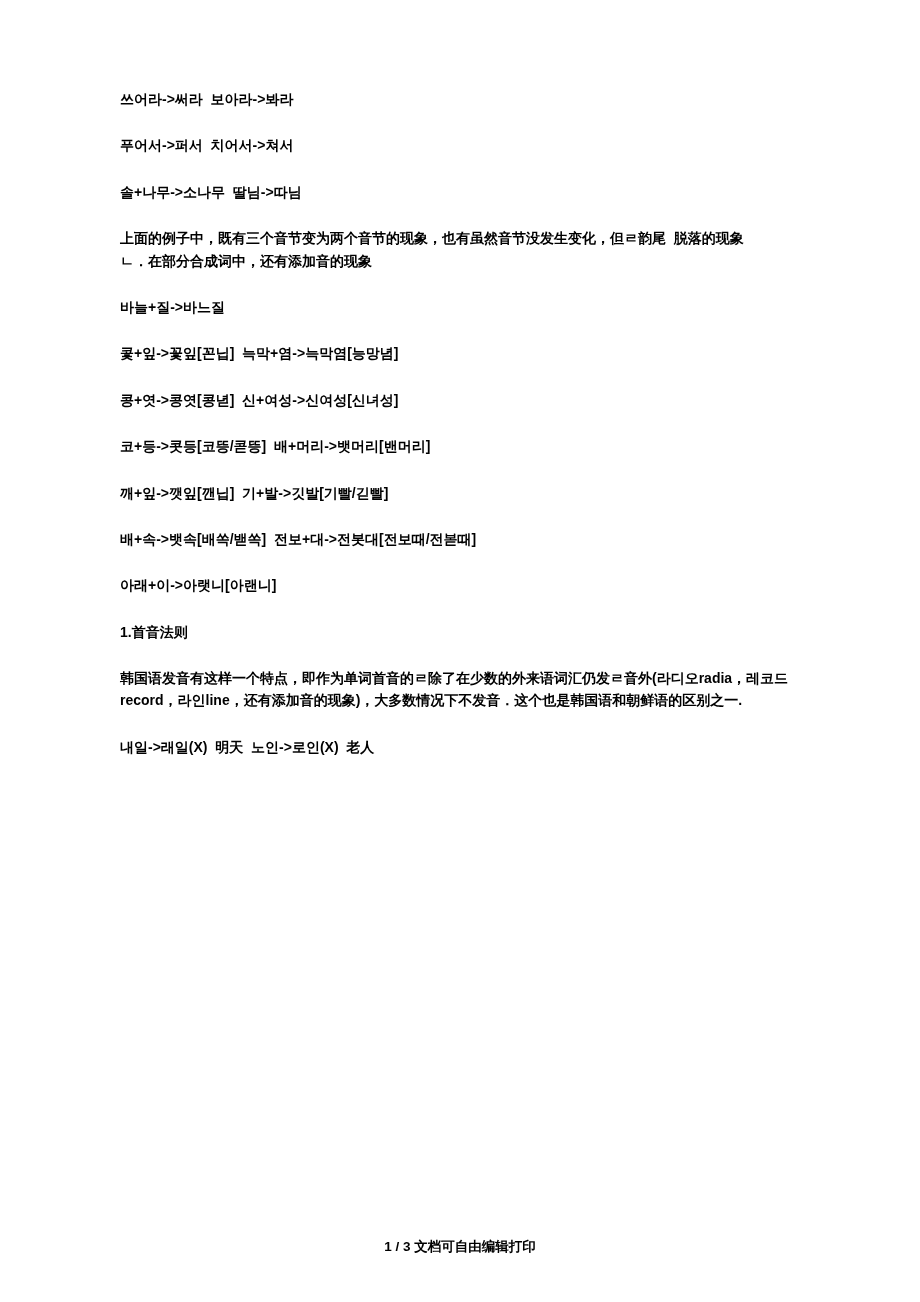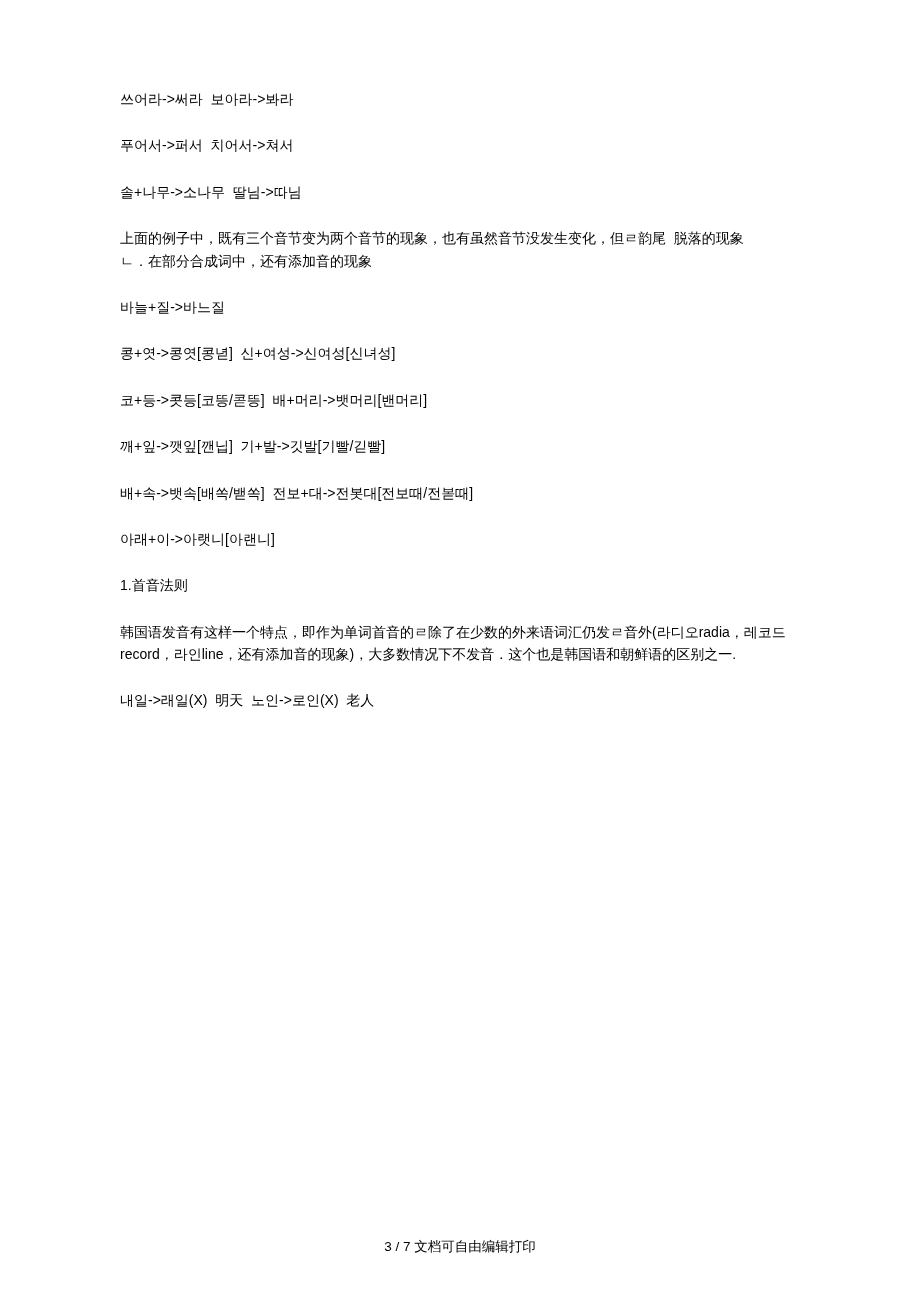--- a/index.html
+++ b/index.html
@@ -3,20 +3,21 @@
 <meta charset="utf-8">
 <style>
   * { margin: 0; padding: 0; box-sizing: border-box; }
   html, body { width: 920px; height: 1302px; background: #ffffff; }
   body { font-family: "SimSun", "Microsoft YaHei", "Malgun Gothic", sans-serif; color: #000; }
   .page {
     width: 920px;
     height: 1302px;
     padding: 88px 120px 0 120px;
     position: relative;
+    font-weight: bold;
   }
   .para {
     font-size: 14px;
     line-height: 1.6;
     margin-bottom: 24px;
     white-space: pre-wrap;
     word-break: break-word;
   }
   .footer {
     position: absolute;
@@ -32,23 +33,24 @@
 <body>
 
 <div class="page">
   <div class="para">쓰어라-&gt;써라  보아라-&gt;봐라</div>
   <div class="para">푸어서-&gt;퍼서  치어서-&gt;쳐서</div>
   <div class="para">솔+나무-&gt;소나무  딸님-&gt;따님</div>
   <div class="para">上面的例子中，既有三个音节变为两个音节的现象，也有虽然音节没发生变化，但ㄹ韵尾  脱落的现象
 ㄴ．在部分合成词中，还有添加音的现象</div>
   <div class="para">바늘+질-&gt;바느질</div>
   <div class="para"></div>
+  <div class="para">콫+잎-&gt;꽃잎[꼰닙]  늑막+염-&gt;늑막염[능망념]</div>
   <div class="para">콩+엿-&gt;콩엿[콩녇]  신+여성-&gt;신여성[신녀성]</div>
   <div class="para">코+등-&gt;콧등[코뜽/콛뜽]  배+머리-&gt;뱃머리[밴머리]</div>
   <div class="para">깨+잎-&gt;깻잎[깬닙]  기+발-&gt;깃발[기빨/긷빨]</div>
   <div class="para">배+속-&gt;뱃속[배쏙/밷쏙]  전보+대-&gt;전봇대[전보때/전볻때]</div>
   <div class="para">아래+이-&gt;아랫니[아랜니]</div>
   <div class="para">1.首音法则</div>
   <div class="para">韩国语发音有这样一个特点，即作为单词首音的ㄹ除了在少数的外来语词汇仍发ㄹ音外(라디오radia，레코드record，라인line，还有添加音的现象)，大多数情况下不发音．这个也是韩国语和朝鲜语的区别之一.</div>
   <div class="para">내일-&gt;래일(X)  明天  노인-&gt;로인(X)  老人</div>
 
-  <div class="footer">3 / 7 文档可自由编辑打印</div>
+  <div class="footer">1 / 3 文档可自由编辑打印</div>
 </div>
 
 </body></html>

